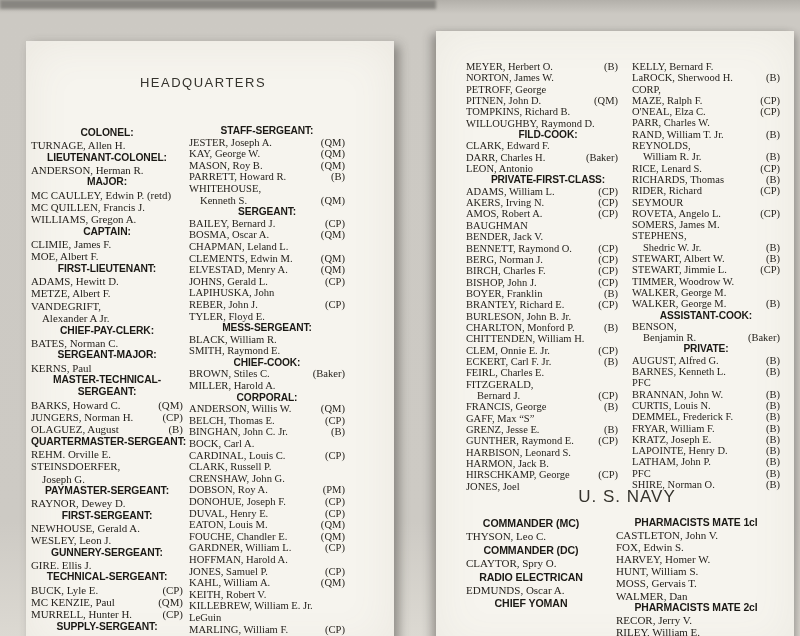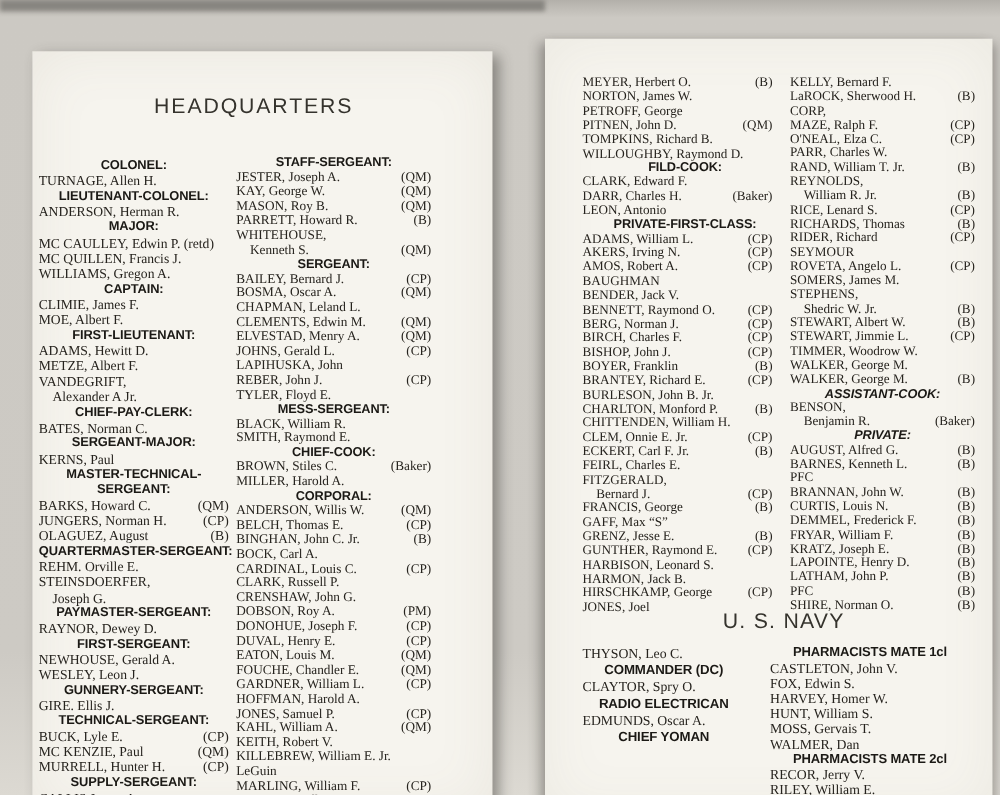--- a/index.html
+++ b/index.html
@@ -19,40 +19,40 @@
   }
   #right-page{
     left:436px;top:4px;width:358px;height:620px;
     box-shadow:-5px 3px 9px rgba(50,48,44,.32), 3px 4px 8px rgba(50,48,44,.30), inset 0 0 46px rgba(120,110,90,.08);
   }
   .big-title{
     position:absolute;text-align:center;
     font-family:"Liberation Sans","DejaVu Sans",sans-serif;
     font-weight:400;color:#35332d;
   }
-  #lp-title{left:0;top:34px;width:354px;font-size:17px;letter-spacing:1.5px;}
+  #lp-title{left:0;top:34px;width:354px;font-size:13px;letter-spacing:1.5px;}
   #navy-title{left:0;top:456px;width:382px;font-size:17px;letter-spacing:1px;}
   .col{position:absolute;color:var(--ink,#26231e);}
   .row{display:flex;align-items:baseline;white-space:nowrap;}
   .row .nm{white-space:nowrap;}
   .row .tag{margin-left:auto;padding-left:3px;}
   .row.ind{padding-left:11px;}
   .sec-heading{
     font-family:"Liberation Sans","DejaVu Sans",sans-serif;font-weight:700;
     text-align:center;white-space:nowrap;color:var(--heading-ink,#1b1915);
     letter-spacing:-0.1px;
   }
   #lp-col1{left:5px;top:86px;width:152px;font-size:10.9px;line-height:12.35px;}
   #lp-col1 .sec-heading{font-size:10.3px;}
   #lp-col2{left:163px;top:84px;width:156px;font-size:10.6px;line-height:11.6px;}
   #lp-col2 .sec-heading{font-size:10.2px;}
   #rp-col1{left:30px;top:30px;width:152px;font-size:10.5px;line-height:11.35px;}
   #rp-col1 .sec-heading{font-size:10.2px;padding-left:12px;}
   #rp-col2{left:196px;top:30px;width:148px;font-size:10.5px;line-height:11.3px;}
-  #rp-col2 .sec-heading{font-size:10.2px;font-style:italic;}
+  #rp-col2 .sec-heading{font-size:10.2px;}
   #nv-col1{left:30px;top:486px;width:160px;font-size:11px;line-height:13.4px;}
   #nv-col1 .sec-heading{font-size:10.6px;padding-right:30px;}
   #nv-col2{left:180px;top:486px;width:160px;font-size:11px;line-height:12.1px;}
   #nv-col2 .sec-heading{font-size:10.4px;}
 </style>
 </head>
 <body>
 
 <div class="stage">
   <div class="scan-strip"></div>
@@ -585,20 +585,21 @@
           <span class="nm">PFC</span>
           <span class="tag">(B)</span>
         </div>
         <div class="row">
           <span class="nm">SHIRE, Norman O.</span>
           <span class="tag">(B)</span>
         </div>
       </div>
     <div class="big-title" id="navy-title">U. S. NAVY</div>
     <div class="col" id="nv-col1">
+        <div class="sec-heading">COMMANDER (MC)</div>
         <div class="row">
           <span class="nm">THYSON, Leo C.</span>
         </div>
         <div class="sec-heading">COMMANDER (DC)</div>
         <div class="row">
           <span class="nm">CLAYTOR, Spry O.</span>
         </div>
         <div class="sec-heading">RADIO ELECTRICAN</div>
         <div class="row">
           <span class="nm">EDMUNDS, Oscar A.</span>

